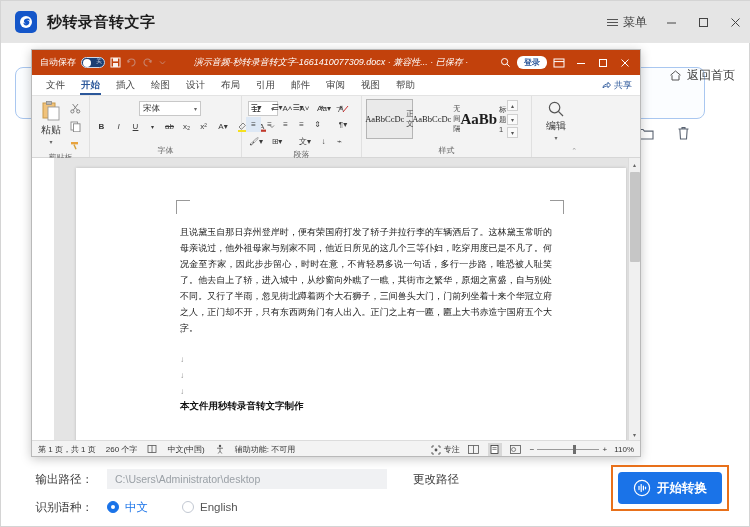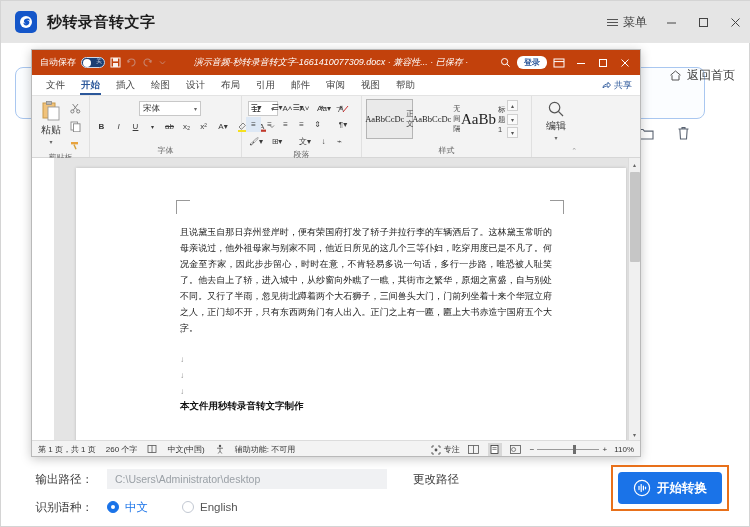--- a/index.html
+++ b/index.html
@@ -202,21 +202,21 @@
   .para-row .gap { width: 6px; }
 
   .style-gal { display: flex; align-items: stretch; gap: 0; padding-top: 1px; }
   .style-card {
     width: 47px; height: 40px; border: 1px solid transparent;
     display: flex; flex-direction: row; align-items: center;
     justify-content: center; gap: 2px; background:#f3f3f3;
   }
   .style-card.sel { border-color: #b5b5b5; background: #eaeaea; }
   .style-card .sample { font-size: 8.5px; color: #1c1c1c; font-family: "Liberation Serif", serif; }
-  .style-card .sample.big { font-size: 15px; font-weight: normal; }
+  .style-card .sample.big { font-size: 15px; font-weight: bold; }
   .style-card .nm { font-size: 7.5px; color: #444; }
   .gal-scroll {
     width: 11px; display:flex; flex-direction: column; justify-content: space-between;
     padding: 1px 0;
   }
   .gal-scroll div {
     width: 11px; height: 11px; border: 1px solid #d0d0d0; background:#fafafa;
     font-size: 6px; color:#555; display:flex; align-items:center; justify-content:center;
   }
 

